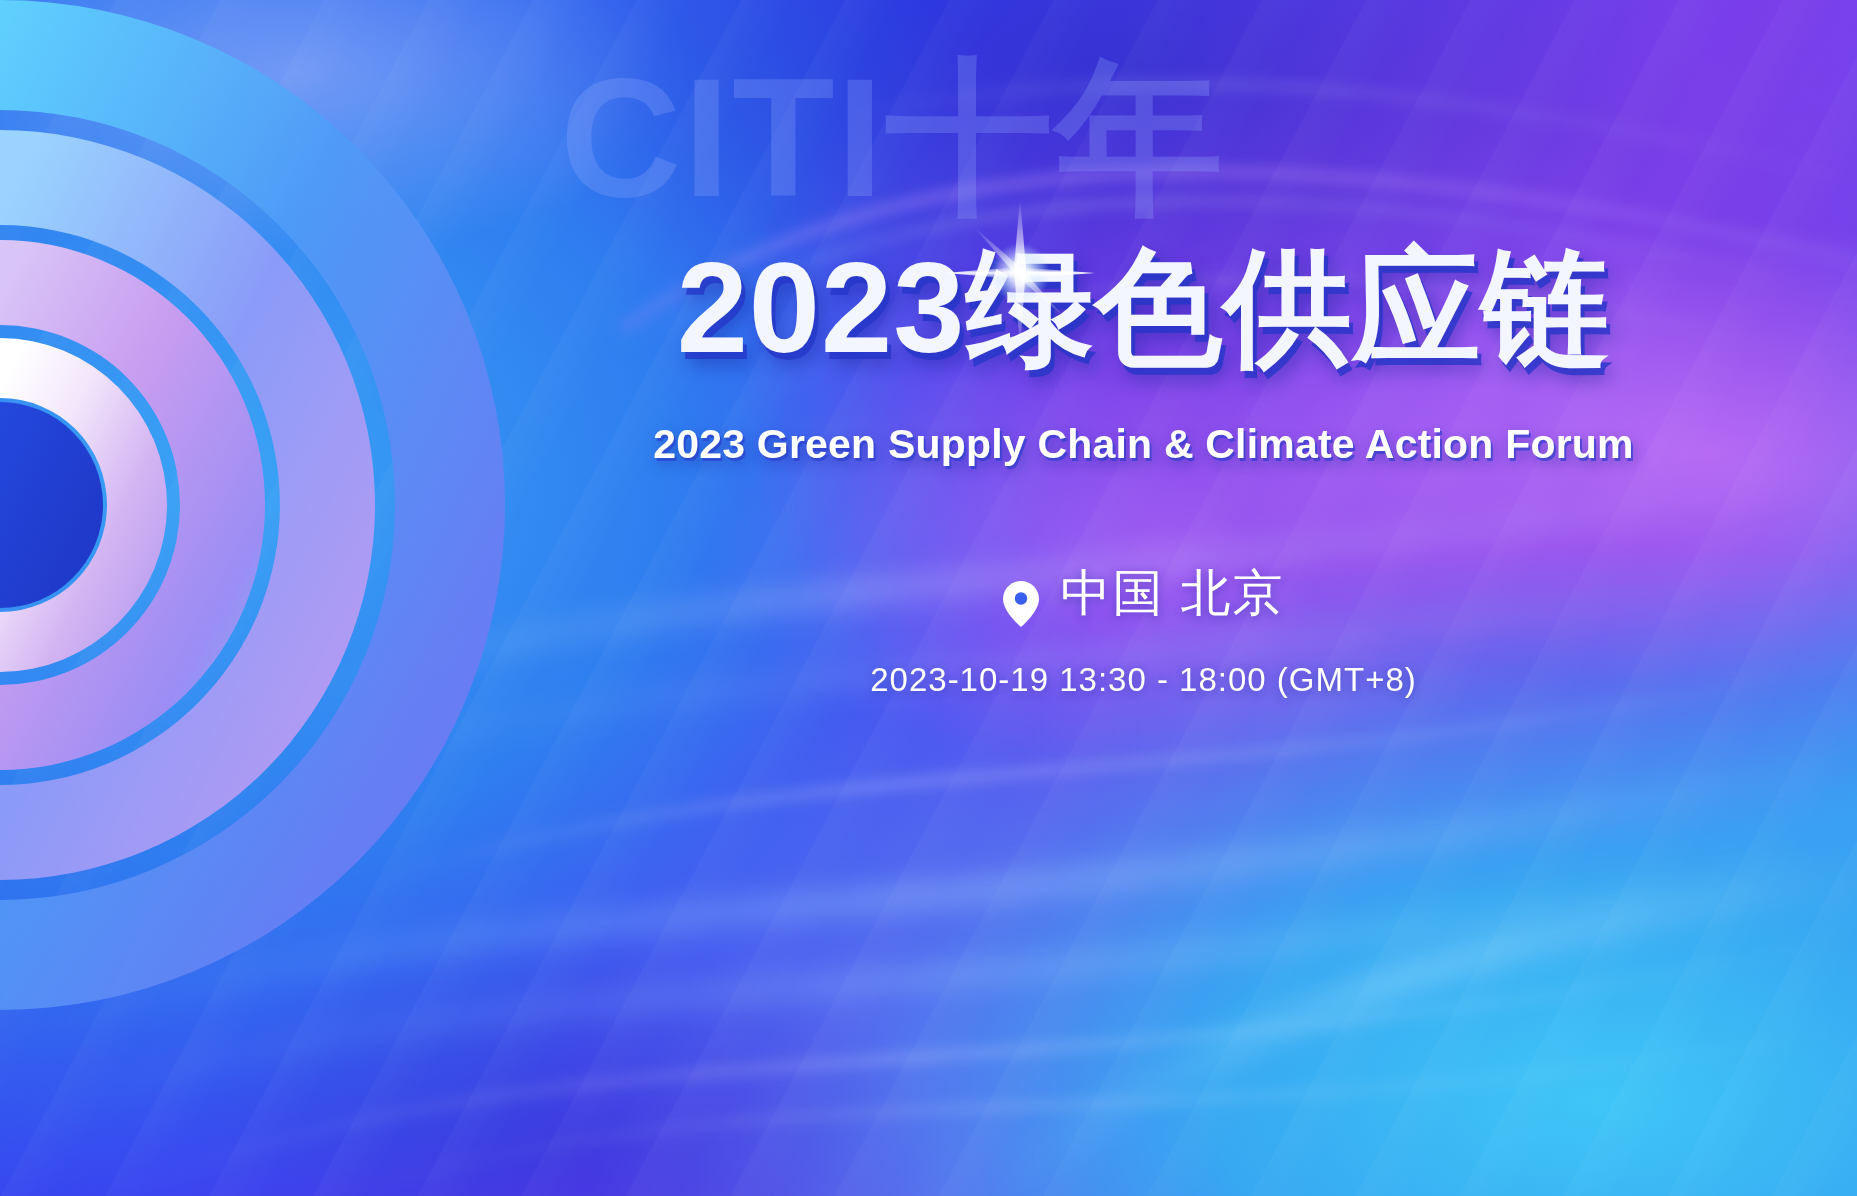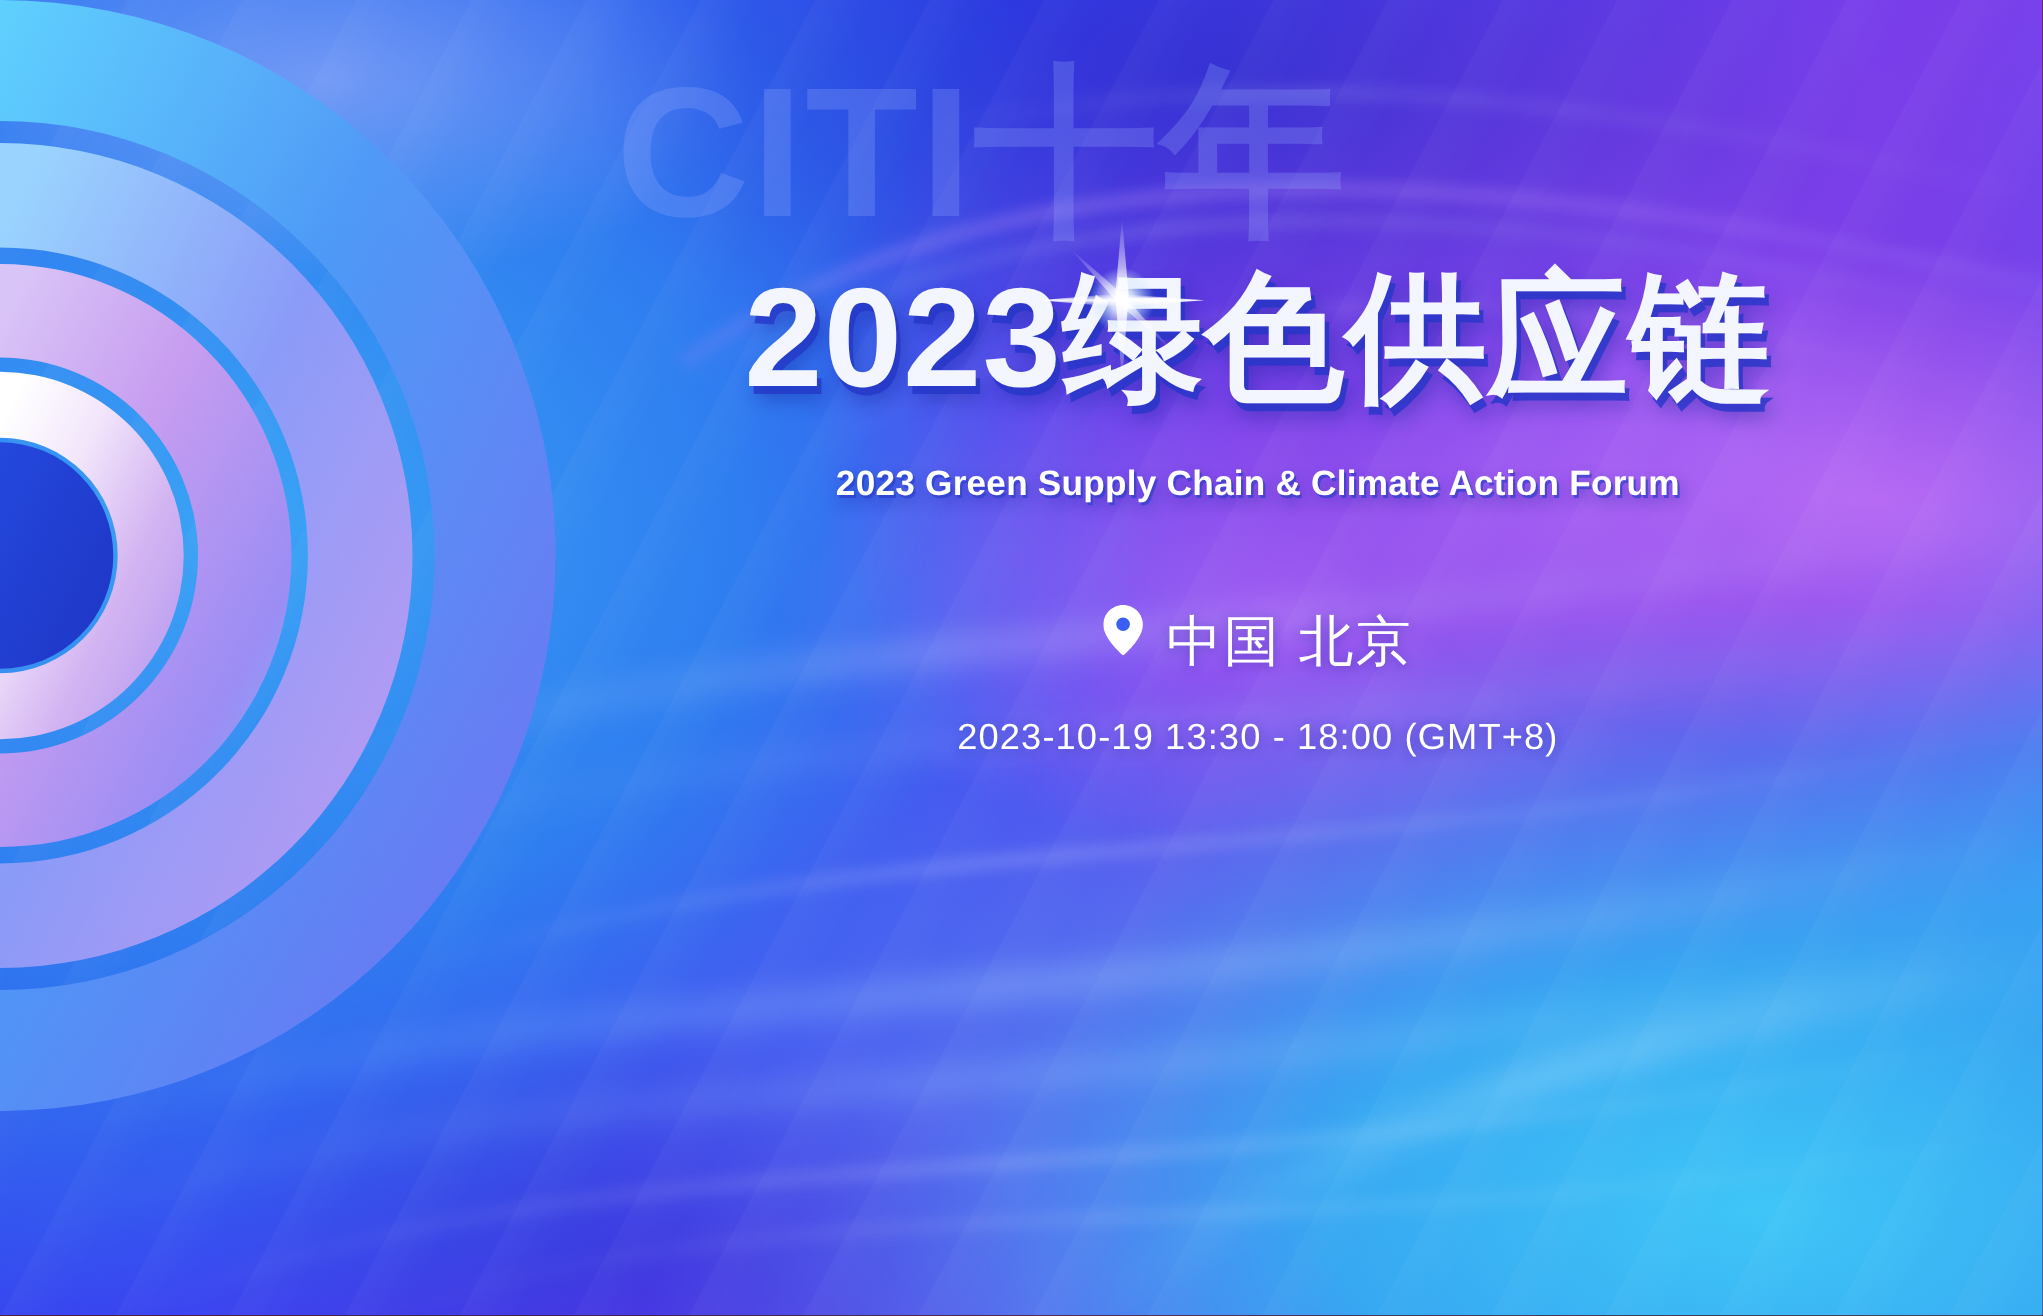--- a/index.html
+++ b/index.html
@@ -127,34 +127,34 @@
     left: 268px;
     top: -34px;
     width: 150px;
     height: 150px;
     pointer-events: none;
   }
   .sparkle svg { display:block; width:100%; height:100%; }
 
   .subtitle {
     margin-top: 38px;
-    font-size: 32px;
+    font-size: 41px;
     font-weight: 700;
     color: #ffffff;
     letter-spacing: .2px;
     white-space: nowrap;
     text-shadow:
       2px 3px 0 rgba(42,62,205,0.65),
       3px 6px 14px rgba(24,38,150,0.45);
   }
 
   .location {
     margin-top: 92px;
     display: flex;
-    align-items: flex-start;
+    align-items: flex-end;
     gap: 22px;
     font-size: 50px;
     font-weight: 400;
     color: #ffffff;
     letter-spacing: 2px;
     text-shadow: 0 2px 10px rgba(18,40,140,0.45);
   }
   .pin-icon { display: block; width: 36px; height: 46px; flex: none; }
   .pin-icon svg { display: block; width: 100%; height: 100%; }
 

